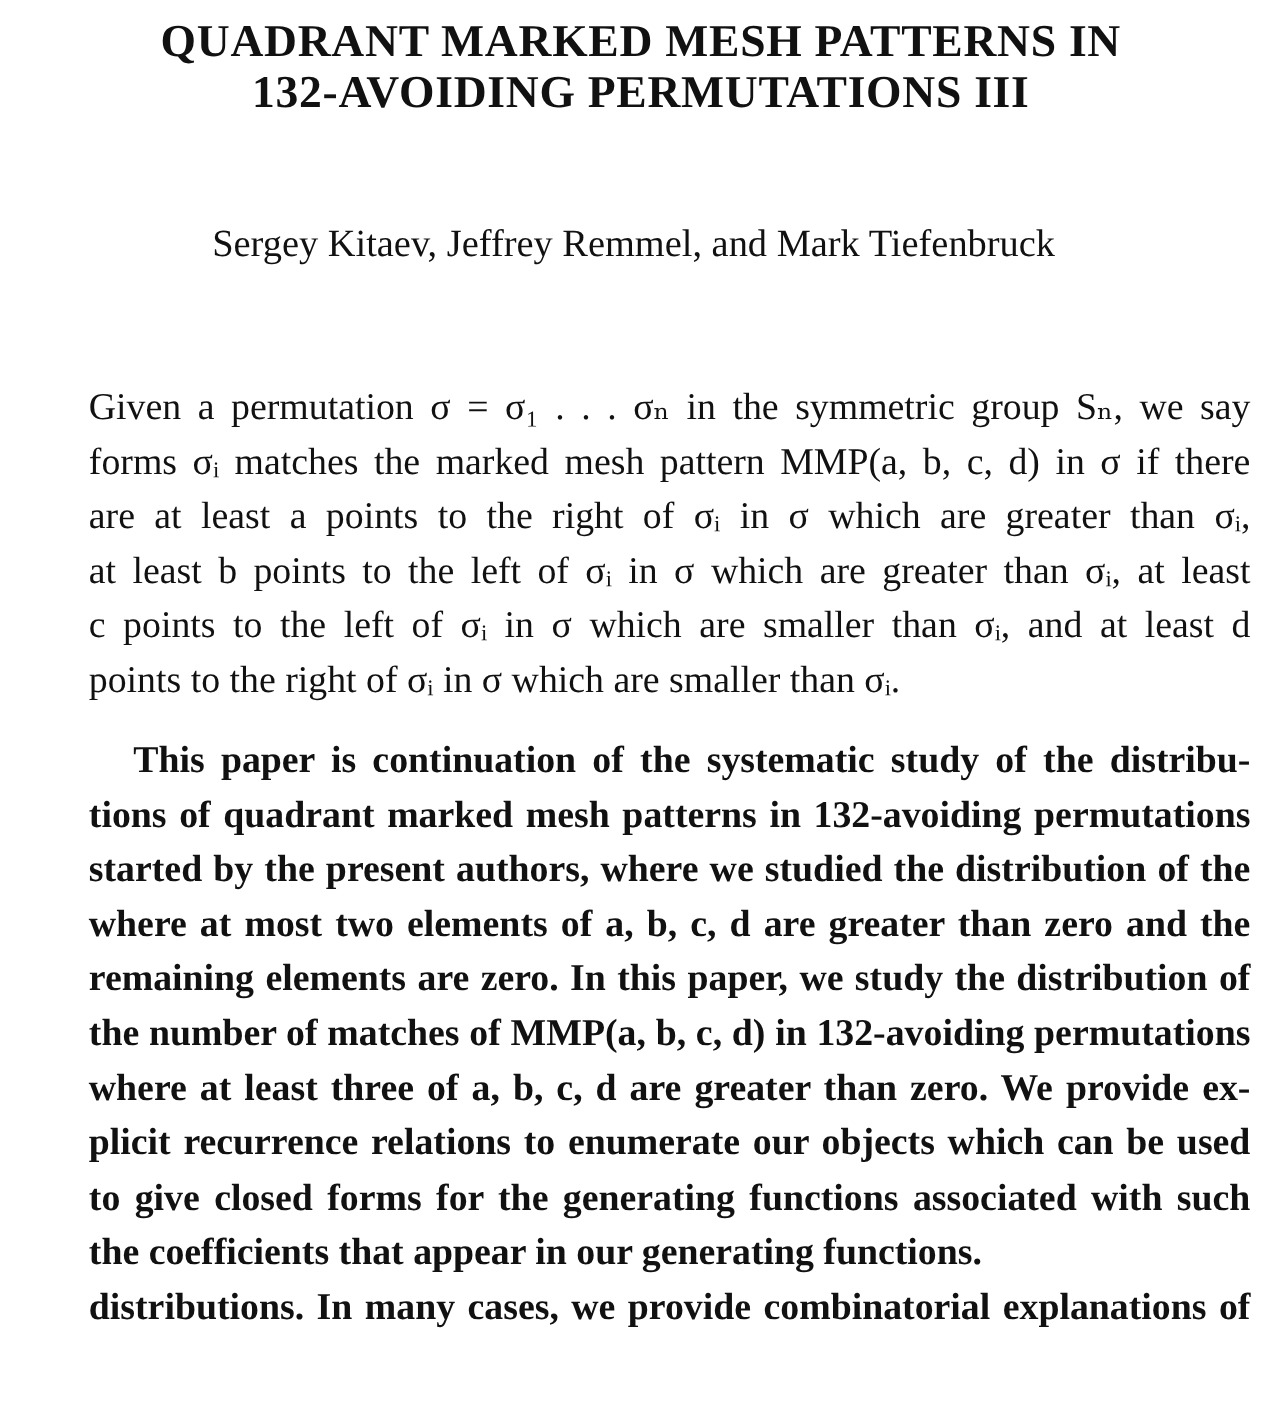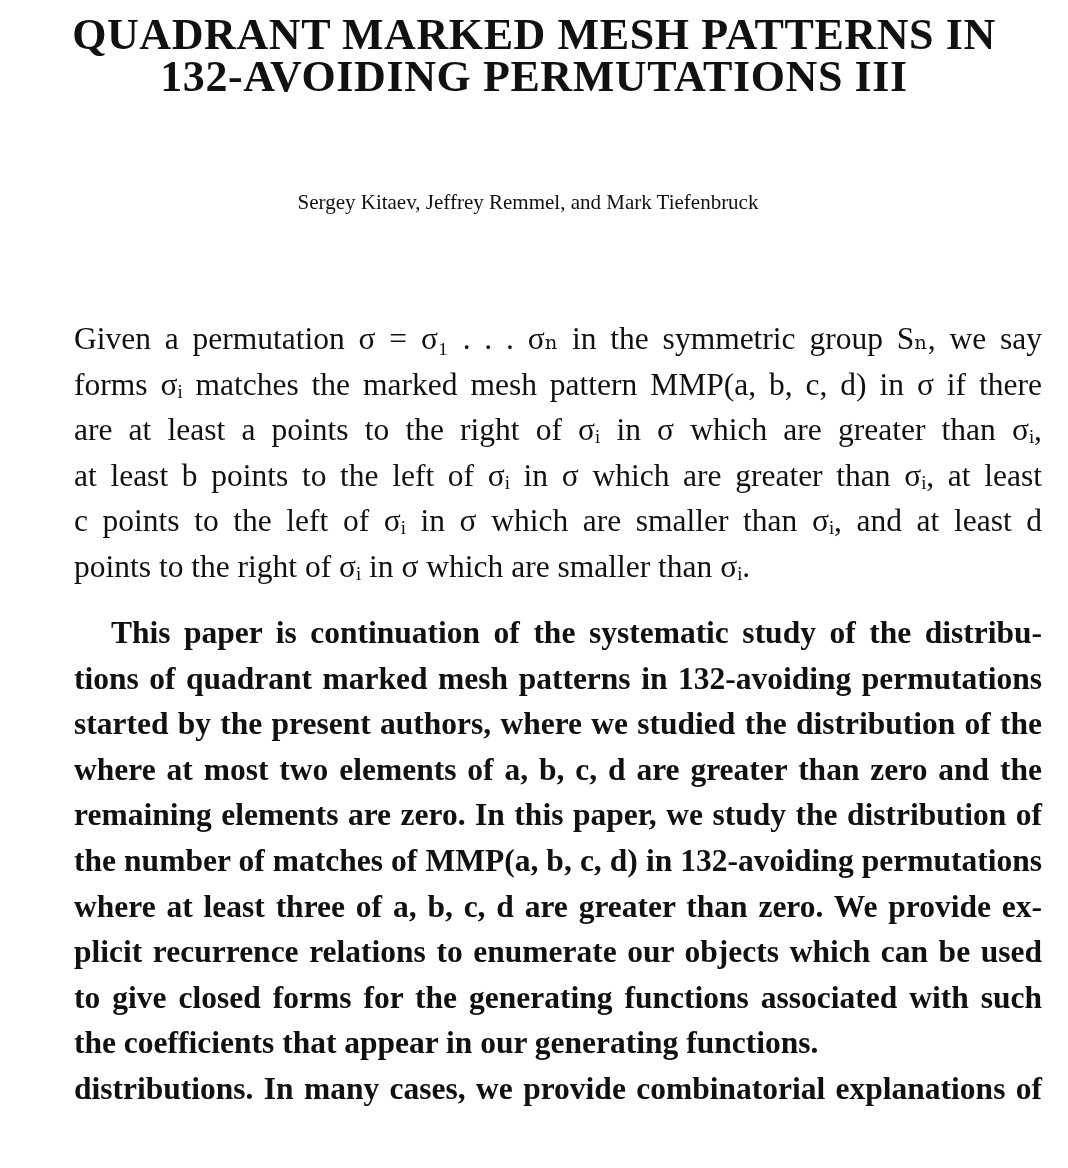--- a/index.html
+++ b/index.html
@@ -16,36 +16,36 @@
       color: #111111;
     }
     .title {
       position: absolute;
       left: 0;
       top: 14px;
       width: 1068px;
       text-align: center;
       font-family: "Liberation Serif", "DejaVu Serif", serif;
       font-weight: bold;
-      font-size: 44px;
+      font-size: 38px;
       line-height: 42px;
       letter-spacing: 0.6px;
       margin: 0;
     }
     .title .tline {
       display: block;
     }
     .authors {
       position: absolute;
       left: 0;
       top: 182px;
       width: 1056px;
       text-align: center;
       font-family: "Liberation Serif", "DejaVu Serif", serif;
-      font-size: 21px;
+      font-size: 32px;
       line-height: 40px;
       margin: 0;
     }
     .abstract {
       position: absolute;
       left: 30px;
       width: 1012px;
       font-family: "Liberation Serif", "DejaVu Serif", serif;
       font-size: 31.5px;
       margin: 0;

